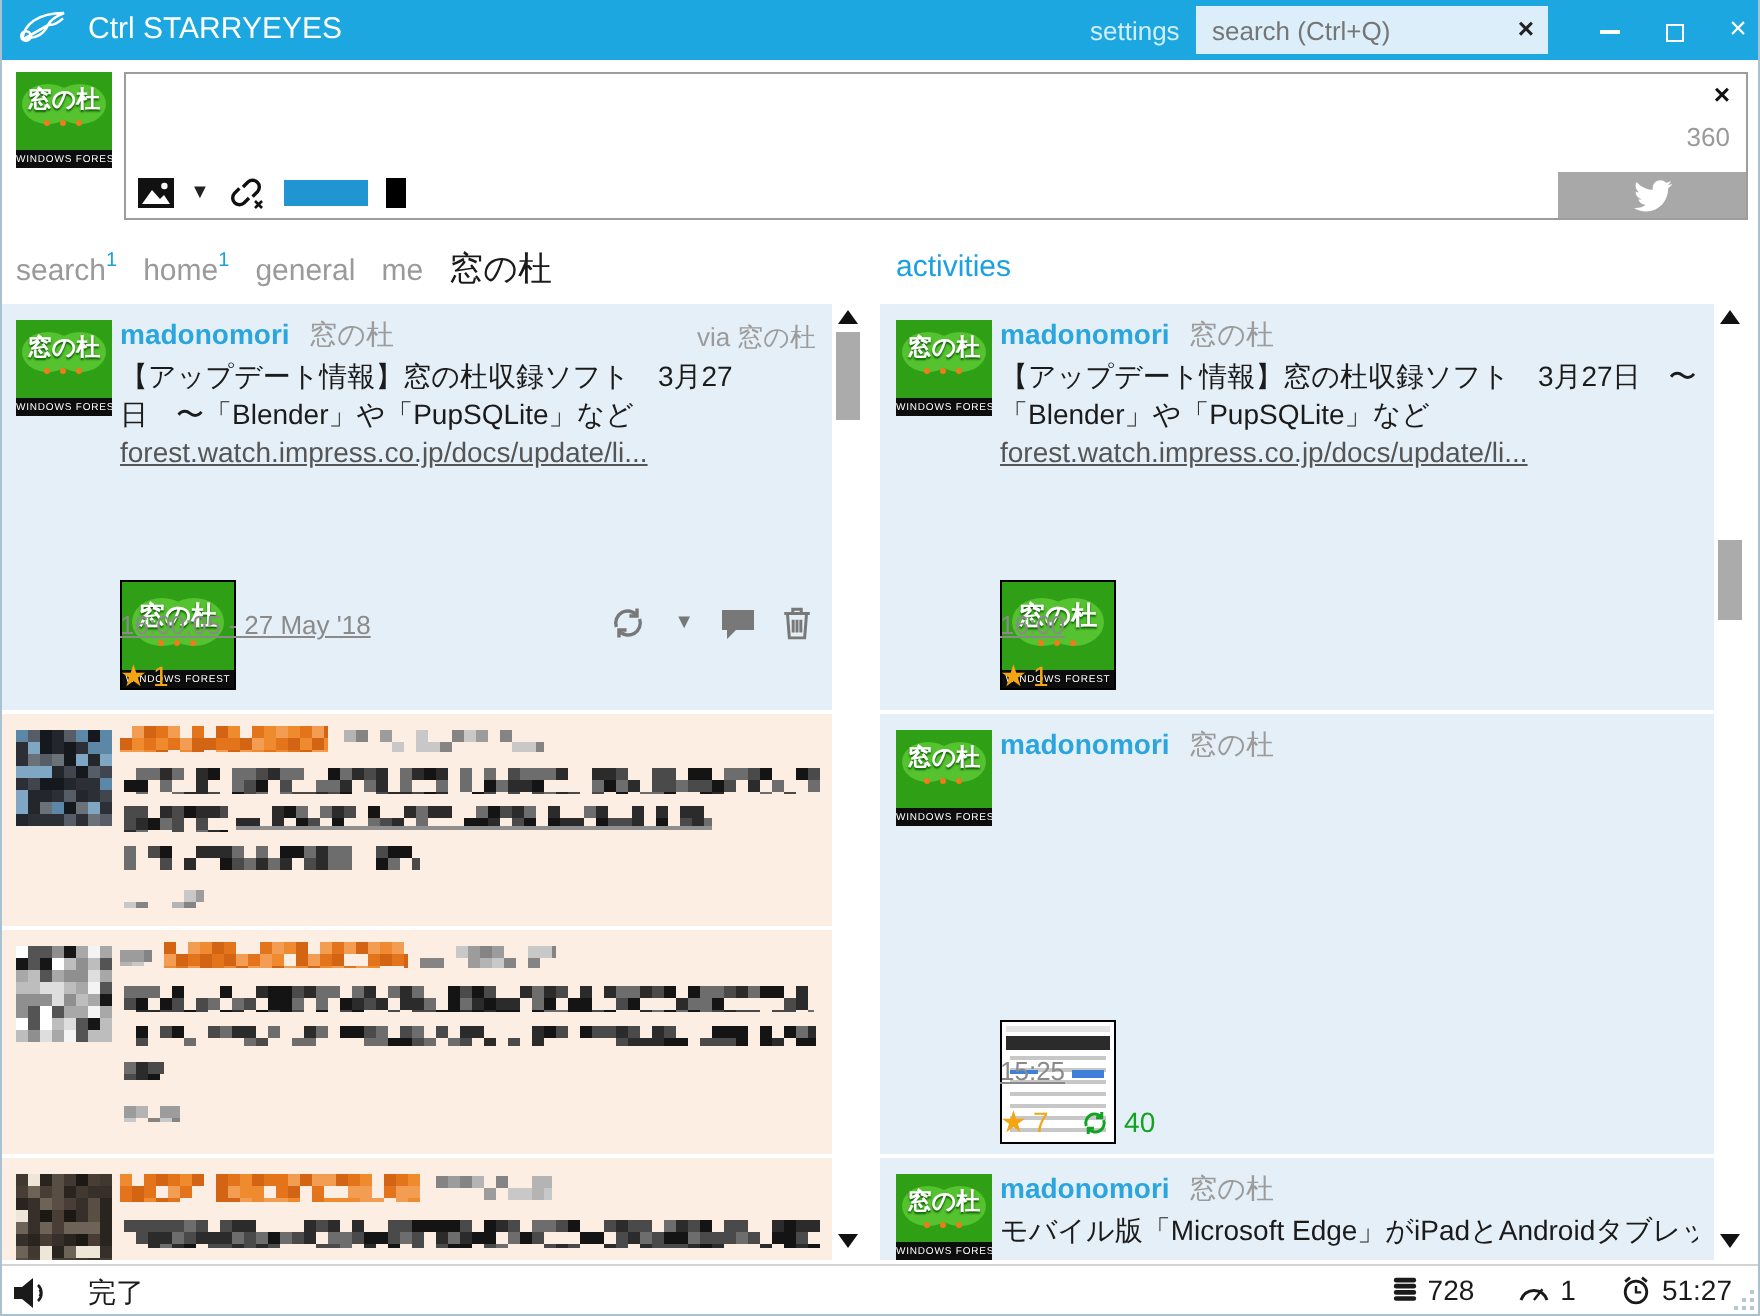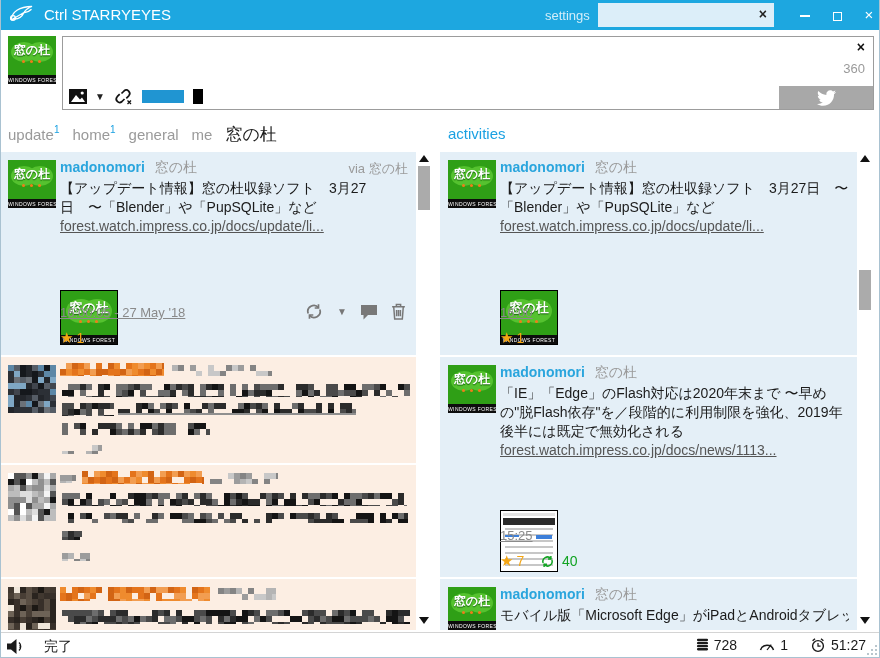--- a/index.html
+++ b/index.html
@@ -115,20 +115,21 @@
 <div class="titlebar">
   <span class="app-logo">
     <svg width="28" height="24" viewBox="0 0 28 24" fill="none" stroke="#fff" stroke-width="1.3">
       <path d="M3 17 C4 9, 11 3.5, 24 3.5 C19 5.5, 17 7.5, 16 9.5 M16 9.5 C18.5 9.7 21 8.6 23.5 6.2 M16 9.5 C14 14 10 16 6.5 16 C5 16 3.8 16.5 3 17 Z"></path>
       <circle cx="5" cy="15" r="2.4"></circle>
     </svg>
   </span>
   <span class="app-title">Ctrl STARRYEYES</span>
   <span class="settings-link">settings</span>
   <span class="searchbox">
+    <input placeholder="search (Ctrl+Q)" style="">
     <span class="search-clear">×</span>
   </span>
   <span class="winbtn min"><i></i></span>
   <span class="winbtn max"><i></i></span>
   <span class="winbtn close">×</span>
 </div>
 
 <div class="compose">
   <div class="compose-avatar madologo">
     <span class="blob b1"></span>
@@ -165,21 +166,21 @@
         <svg width="19" height="16" viewBox="0 0 24 20" fill="#fff">
             <path d="M24 2.4c-.9.4-1.8.7-2.8.8 1-.6 1.8-1.6 2.1-2.7-.9.6-2 1-3.1 1.2C19.3.7 18.1.1 16.7.1c-2.7 0-4.9 2.2-4.9 4.9 0 .4 0 .8.1 1.1C7.8 5.9 4.2 4 1.7 1.1c-.4.7-.7 1.6-.7 2.5 0 1.7.9 3.2 2.2 4.1-.8 0-1.6-.2-2.2-.6v.1c0 2.4 1.7 4.4 3.9 4.8-.4.1-.8.2-1.3.2-.3 0-.6 0-.9-.1.6 2 2.4 3.4 4.6 3.4-1.7 1.3-3.8 2.1-6.1 2.1H0c2.2 1.4 4.8 2.2 7.5 2.2 9.1 0 14-7.5 14-14v-.6c1-.7 1.8-1.6 2.5-2.5z"></path>
           </svg>
       </span>
     </button>
   </div>
 </div>
 
 <div class="tabrow">
   <div class="tabs-left">
-    <span class="tab"><span>update</span><sup>1</sup></span>
+    <span class="tab"><span>search</span><sup>1</sup></span>
     <span class="tab"><span>home</span><sup>1</sup></span>
     <span class="tab"><span>general</span></span>
     <span class="tab"><span>me</span></span>
     <span class="tab sel"><span>窓の杜</span></span>
   </div>
   <span class="tab act">activities</span>
 </div>
 
 <div class="timeline" id="tlL">
 
@@ -1274,23 +1275,20 @@
       <span class="blob b1"></span>
         <span class="blob b2"></span>
       <span class="jp">窓の杜</span>
       <span class="dots"></span>
       <span class="en">WINDOWS FOREST</span>
     </div>
     <div class="t-head">
       <span class="sn">madonomori</span>
       <span class="dn">窓の杜</span>
     </div>
-    <div class="t-body" style="height:77px;">
-      <span>「IE」「Edge」のFlash対応は2020年末まで 〜早めの"脱Flash依存"を／段階的に利用制限を強化、2019年後半には既定で無効化される </span><a class="tlink">forest.watch.impress.co.jp/docs/news/1113...</a> 
-    </div>
     <div class="thumb webthumb" style="top:105px;width:58px;height:62px;">
       <span class="wbar"></span>
       <span class="whdr"></span>
       <span class="wlines"></span>
       <span class="wbtn"></span>
       <span class="wlink"></span>
     </div>
     <span class="time" style="top:171px;">15:25</span>
     <div class="t-stats" style="top:195px;">
       <span class="star">★</span><span class="favc">7</span>

